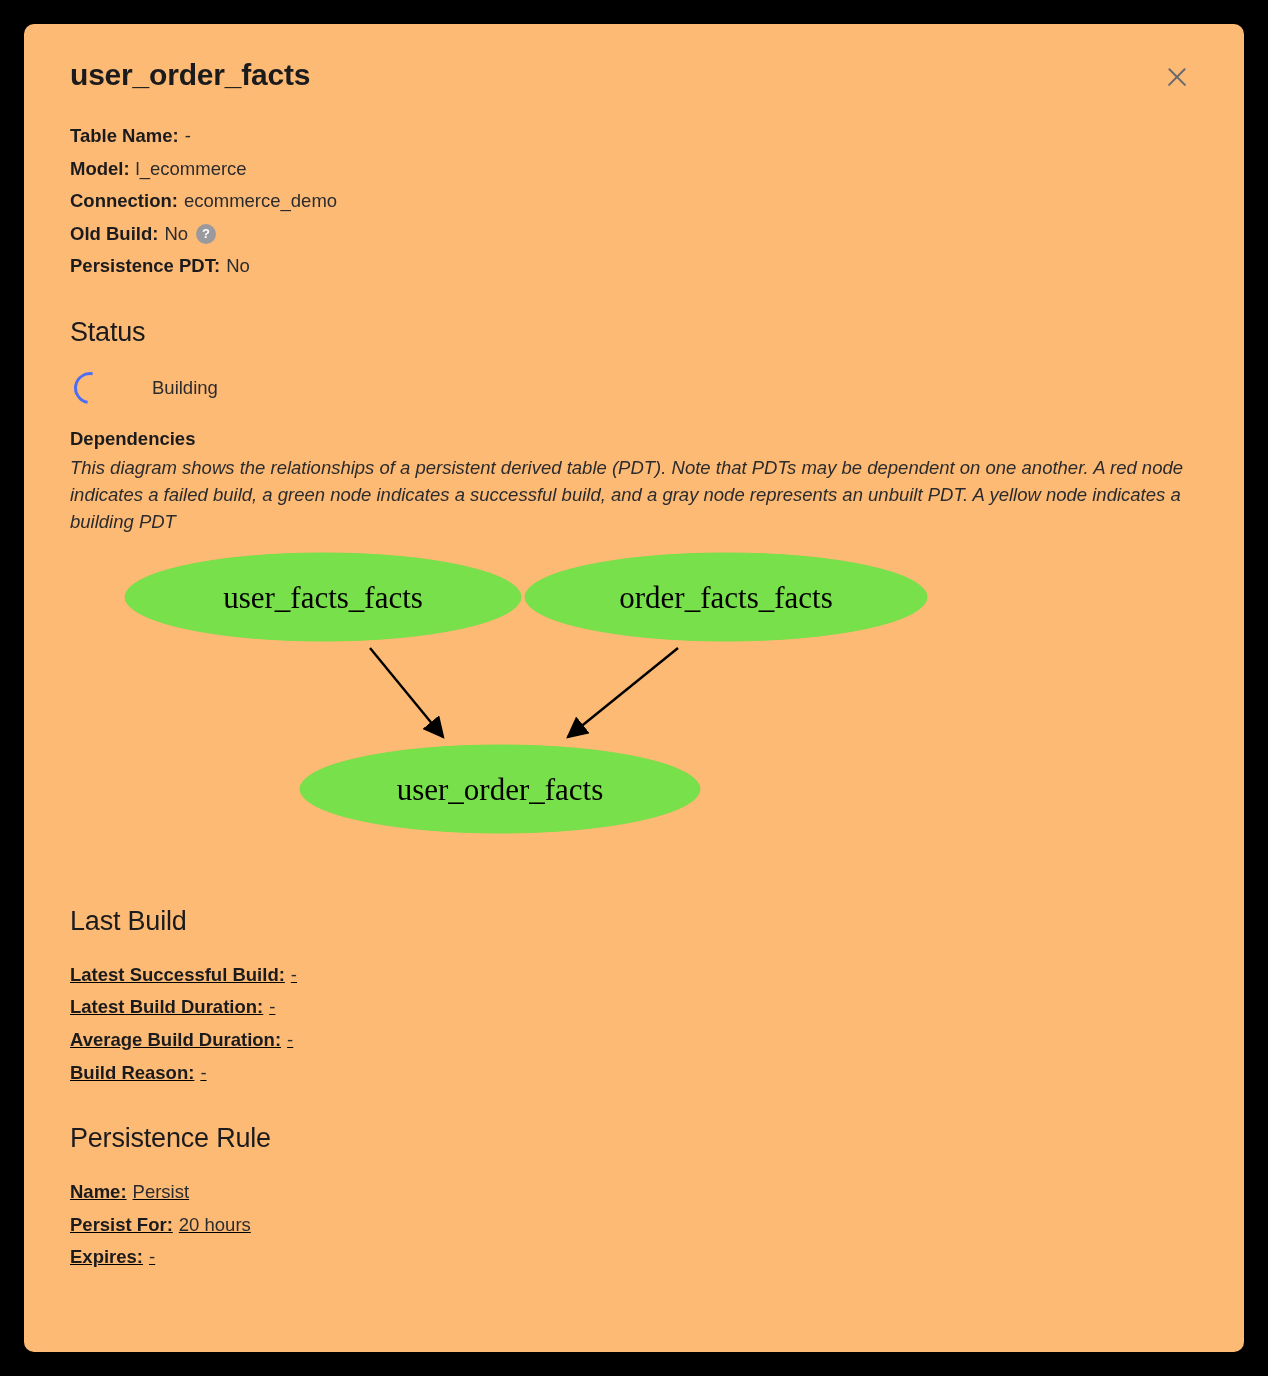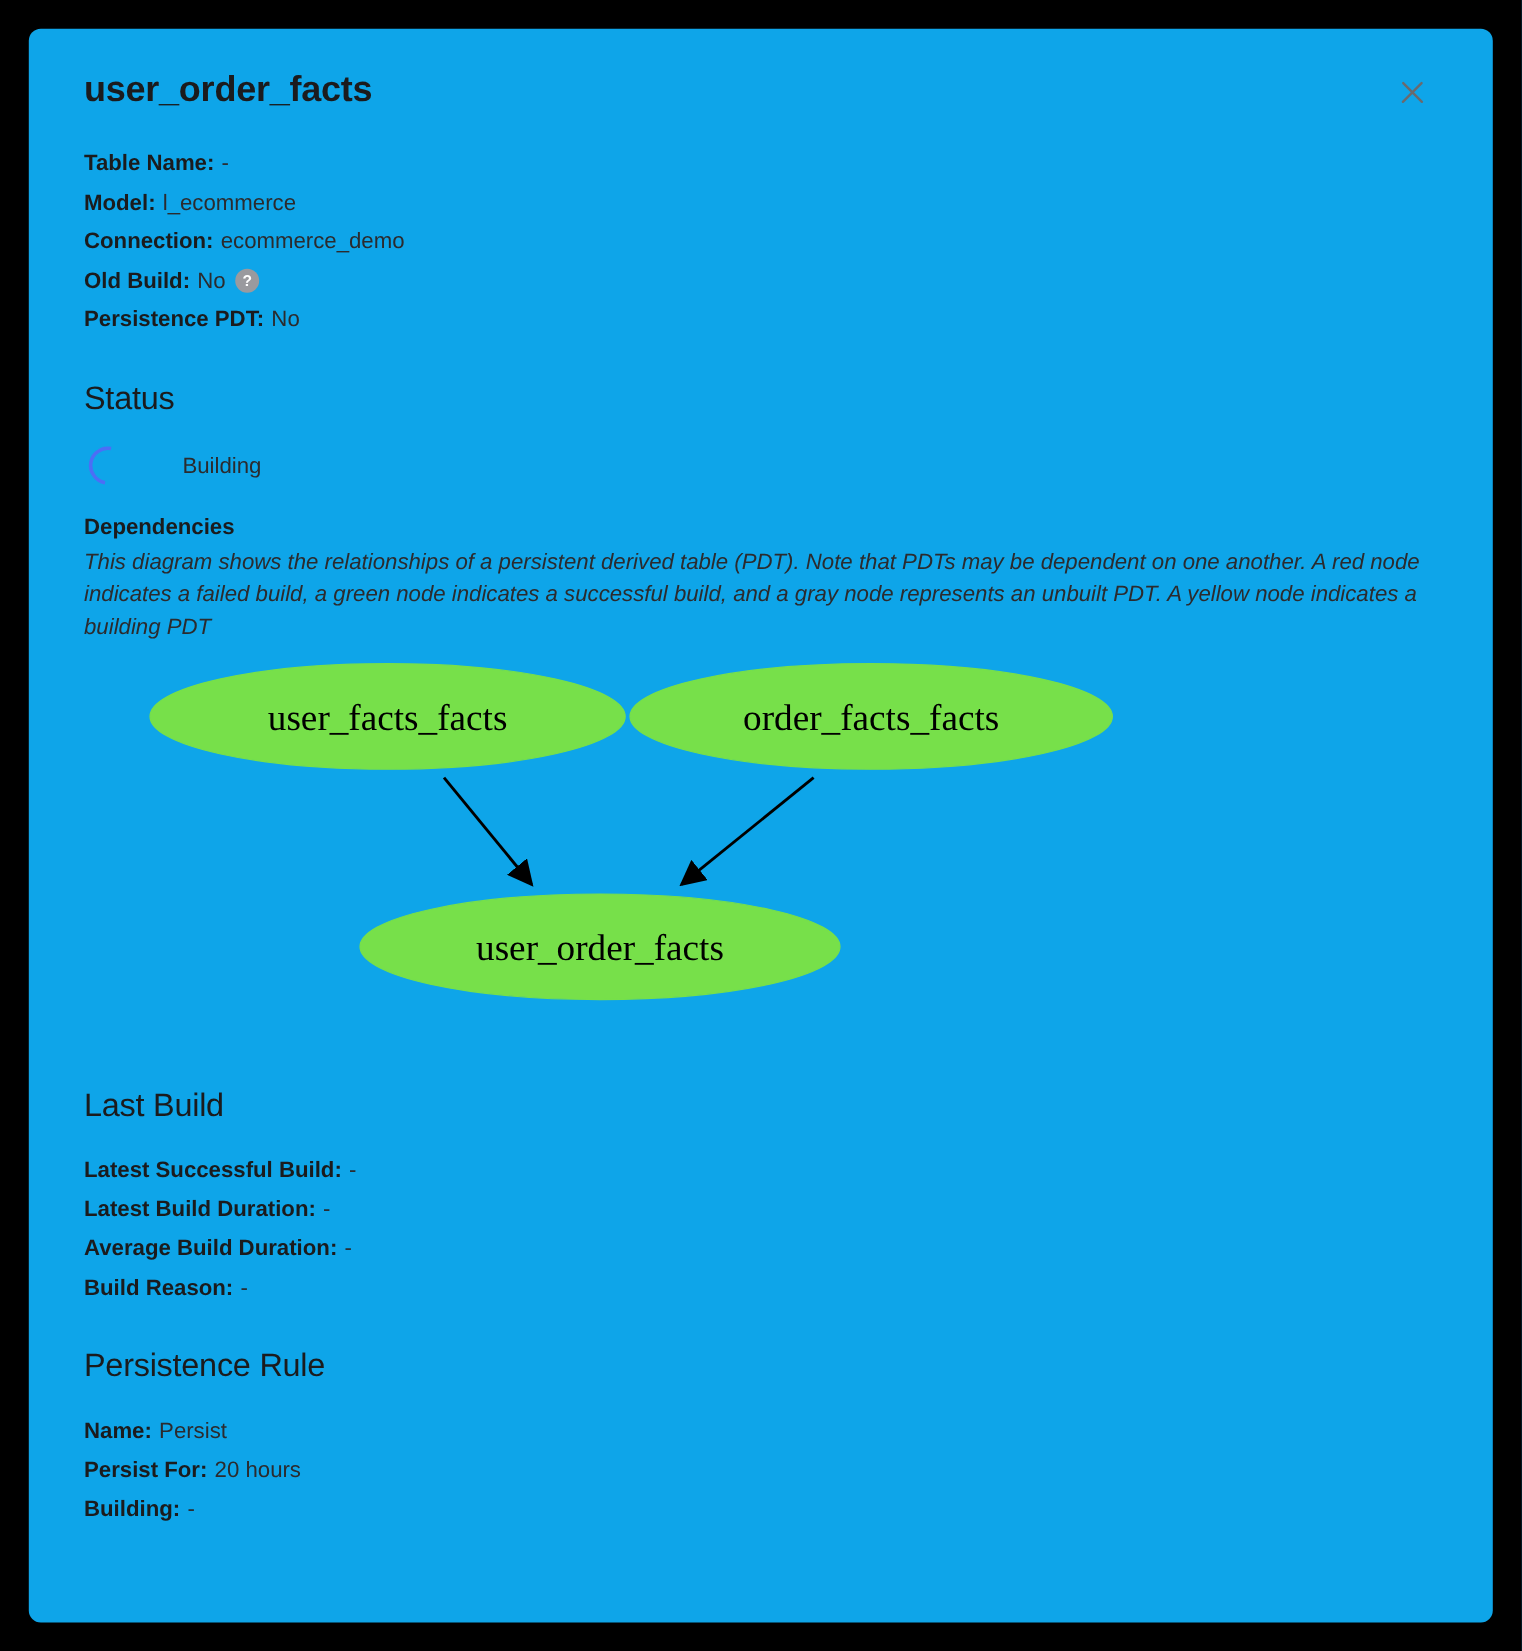--- a/index.html
+++ b/index.html
@@ -12,21 +12,21 @@
     height: 1376px;
     font-family: "Liberation Sans", sans-serif;
     overflow: hidden;
   }
   .panel {
     position: absolute;
     left: 24px;
     top: 24px;
     width: 1220px;
     height: 1328px;
-    background: #0ea5e9;
+    background: #fdba74;
     border-radius: 10px;
     box-sizing: border-box;
     overflow: hidden;
   }
   .panel-inner {
     padding: 34px 46px 0 46px;
   }
   .title-row {
     display: flex;
     align-items: flex-start;
@@ -146,20 +146,21 @@
 
   .diagram {
     position: relative;
     width: 1130px;
     height: 320px;
     margin-top: 16px;
   }
 
   .last-build-list, .persistence-list {
     margin-top: 22px;
+    text-decoration: underline;
   }
 
   .footer-space { height: 40px; }
 </style>
 </head>
 <body>
 
 <div class="panel">
   <div class="panel-inner">
 
@@ -253,20 +254,20 @@
     <div class="persistence-list">
       <div class="meta-line">
         <b>Name:</b>
         <span class="meta-val">Persist</span>
       </div>
       <div class="meta-line">
         <b>Persist For:</b>
         <span class="meta-val">20 hours</span>
       </div>
       <div class="meta-line">
-        <b>Building:</b>
+        <b>Expires:</b>
         <span class="meta-val">-</span>
       </div>
     </div>
 
     <div class="footer-space"></div>
   </div>
 </div>
 
 </body></html>

